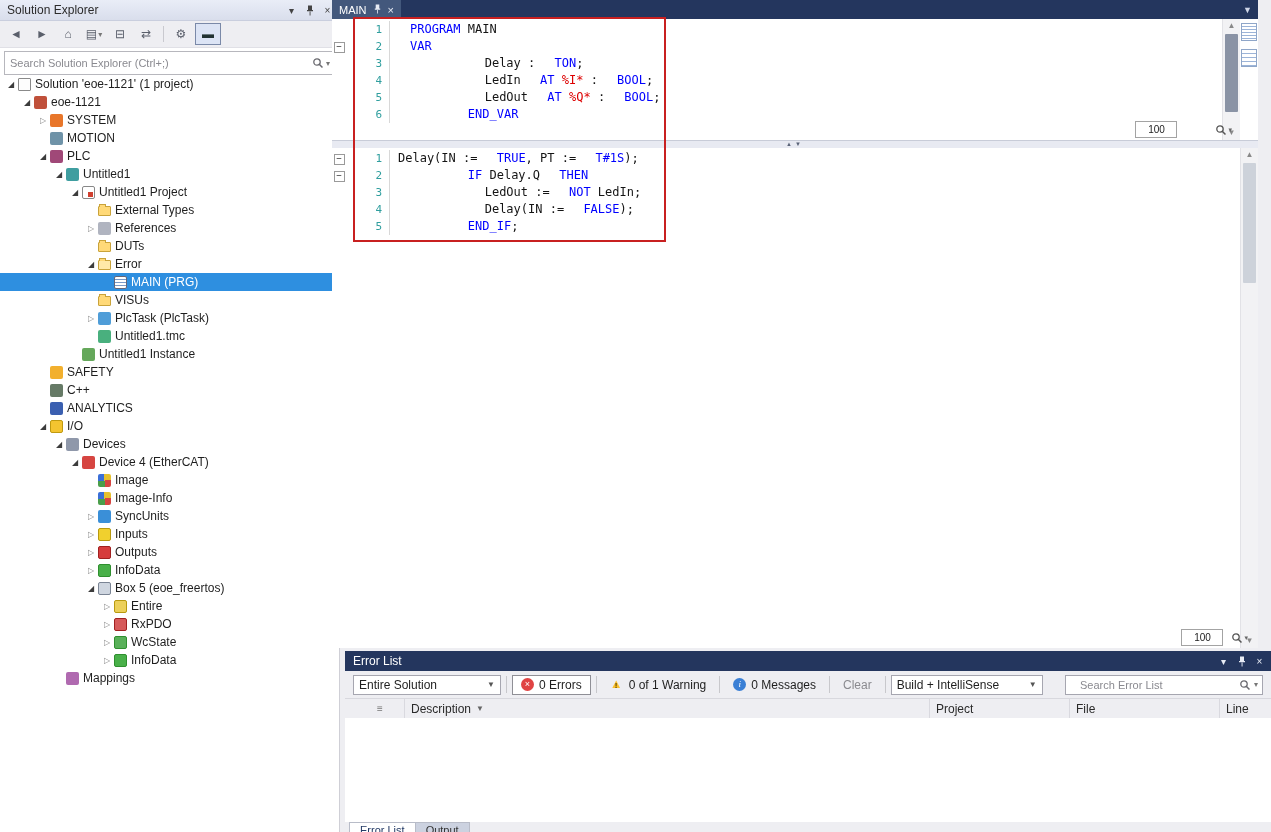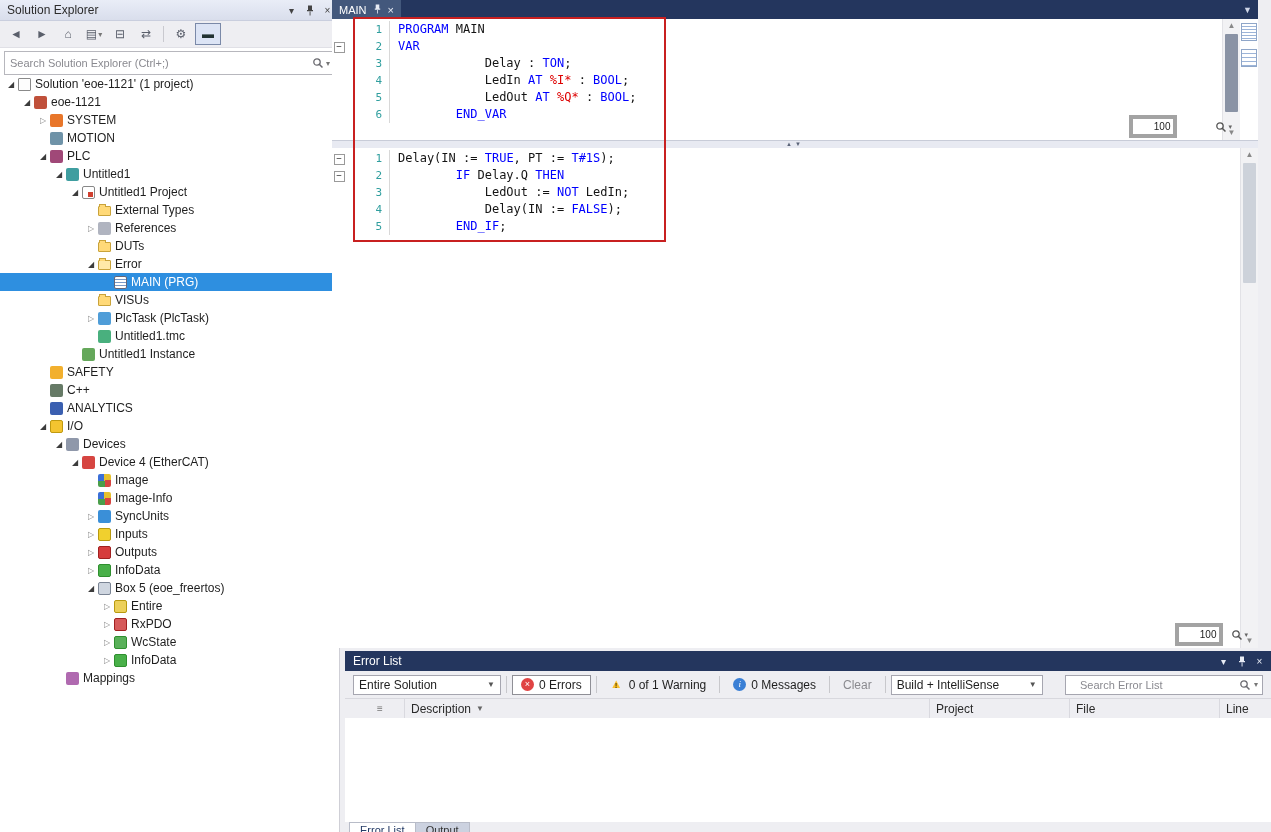--- a/index.html
+++ b/index.html
@@ -71,32 +71,32 @@
   .tab-chevron{margin-left:auto;color:#cfd6e8;font-size:9px;display:flex;align-items:center;padding:0 6px;}
   .section{position:absolute;left:0;right:0;background:#fff;overflow:hidden;}
   .sec-decl{top:19px;height:121px;border-bottom:1px solid #e4e4e8;}
   .sec-impl{top:148px;height:500px;}
   .code{position:absolute;left:0;top:2px;right:20px;bottom:0;}
   .code-row{display:flex;height:17px;line-height:17px;font-family:"DejaVu Sans Mono",monospace;font-size:12px;}
   .fold{width:14px;flex:none;text-align:center;}
   .fbox{display:inline-block;width:9px;height:9px;border:1px solid #9a9a9a;line-height:7px;font-size:9px;color:#333;background:#fff;vertical-align:1px;}
   .lnum{width:36px;flex:none;text-align:right;padding-right:7px;color:#2f9e9e;border-right:1px solid #d8d8d8;font-size:11px;}
   .ctext{white-space:pre;padding-left:8px;}
-  .tk-k{color:#0000ff;}
+  .tk-k{color:#0000ff;margin-left:12px;}
   .tk-n{color:#141414;}
   .tk-a{color:#dd0000;}
   .vscroll{position:absolute;top:0;bottom:0;width:17px;background:#f2f2f4;border-left:1px solid #e2e2e6;}
   .sarr{position:absolute;left:0;right:0;text-align:center;font-size:8px;color:#888;height:14px;line-height:14px;}
   .sarr.bot{bottom:0;}
   .sthumb{position:absolute;left:2px;right:2px;border-radius:1px;}
   .corner{position:absolute;right:1px;top:4px;width:17px;display:flex;flex-direction:column;gap:8px;align-items:center;z-index:3;}
   .cicon{width:14px;height:16px;background:#fff;border:1px solid #8fa6c8;background-image:repeating-linear-gradient(#fff 0 2px,#9cb4d8 2px 3px);}
   .cicon.grid{background-image:repeating-linear-gradient(#fff 0 3px,#9cb4d8 3px 4px),repeating-linear-gradient(90deg,#fff 0 3px,#9cb4d8 3px 4px);}
   .zoomw{position:absolute;bottom:2px;display:flex;align-items:center;z-index:4;}
-  .zbox{width:34px;height:15px;background:#fff;border:4px solid #a3a3a3;text-align:right;padding:0 3px;font-size:10px;line-height:15px;color:#222;}
+  .zbox{width:34px;height:15px;background:#fff;border:1px solid #a3a3a3;text-align:center;padding:0 3px;font-size:10px;line-height:15px;color:#222;}
   .zmag{display:flex;align-items:center;color:#555;gap:1px;}
   .zmag .dd{font-size:7px;color:#666;}
   .hsplit{position:absolute;left:0;right:0;top:140px;height:8px;background:#e8eaf2;border-top:1px solid #c8ccd8;border-bottom:1px solid #c8ccd8;text-align:center;font-size:6px;line-height:6px;color:#5a6378;letter-spacing:3px;}
   .red-annotation{position:absolute;left:21px;top:17px;width:309px;height:221px;border:2px solid #c82020;z-index:5;pointer-events:none;}
 
   
   #el{position:absolute;left:345px;top:651px;width:926px;height:181px;background:#fff;}
   .el-title{height:20px;background:#24365e;color:#fff;display:flex;align-items:center;padding:0 4px 0 8px;}
   .el-title .win-btns{color:#e8ecf5;}
   .el-toolbar{height:27px;background:#eeeef2;display:flex;align-items:center;gap:5px;padding:0 8px;border-bottom:1px solid #d8d8de;}

